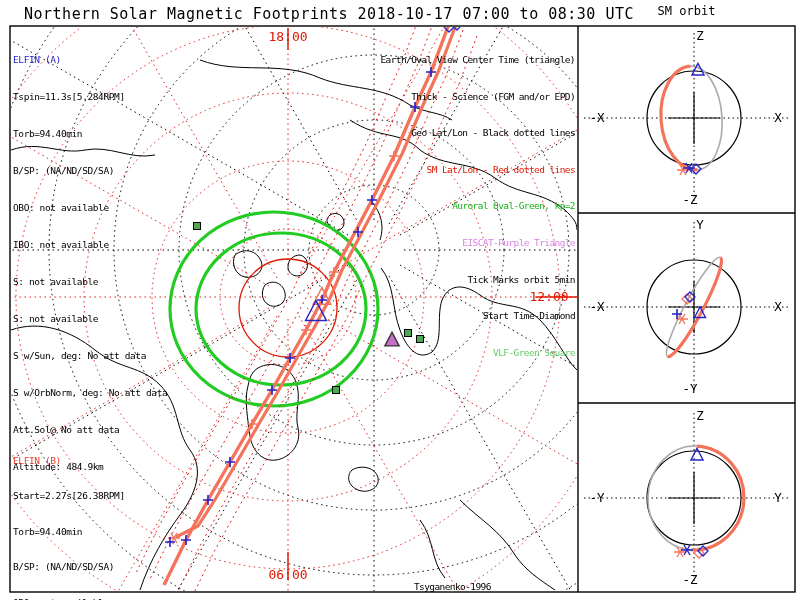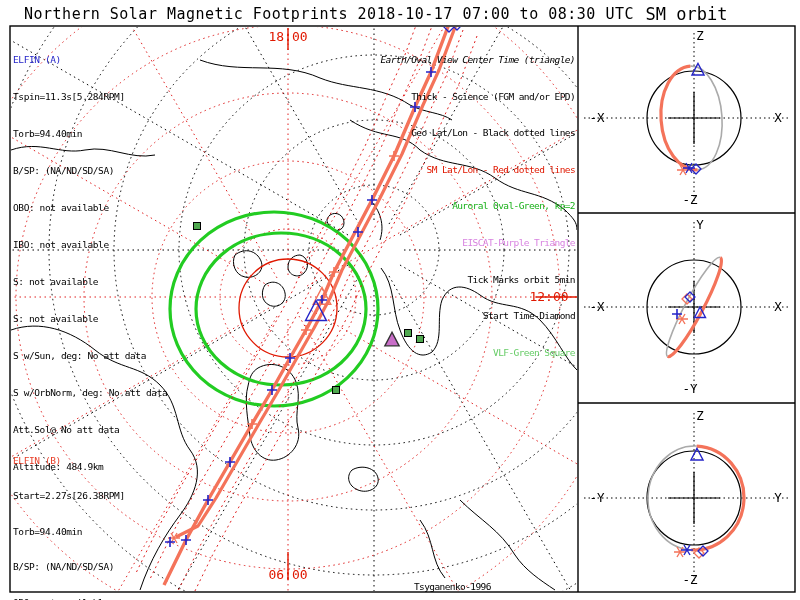--- a/index.html
+++ b/index.html
@@ -1,21 +1,21 @@
 <!DOCTYPE html>
 <html><head>
 <meta charset="utf-8">
 <style>
   html,body{margin:0;padding:0;background:#fff;}
   .stage{position:relative;width:800px;height:600px;background:#fff;overflow:hidden;
          font-family:"DejaVu Sans Mono",monospace;color:#000;}
   .stage svg{position:absolute;left:0;top:0;}
   .txt{position:absolute;white-space:pre;}
   .title{left:24px;top:5px;font-size:15px;letter-spacing:.5px;}
-  .sm-title{left:578px;top:4px;width:217px;text-align:center;font-size:17px;}
+  .sm-title{left:578px;top:4px;width:217px;text-align:center;font-size:12px;}
   .elfin{font-size:9.5px;letter-spacing:-.4px;}
   .elfin-a{left:13px;top:30px;}
   .elfin-a div{height:15px;line-height:15px;}
   .elfin-b{left:13px;top:432px;}
   .elfin-b div{height:13.4px;line-height:13.4px;}
   .hdr-a{color:#2424C8;}
   .hdr-b{color:#E8402A;}
   .legend{right:225px;top:31px;text-align:right;font-size:9.5px;letter-spacing:-.6px;}
   .legend div{height:14.6px;line-height:14.6px;}
   .credits{left:405px;top:557px;font-size:9.5px;letter-spacing:-.6px;}
@@ -201,21 +201,21 @@
     
     
     
     
     
     
     
   </div>
 
   <div class="txt legend">
-    <div style="color: rgb(0, 0, 0); font-style: italic;">Earth/Oval View Center Time (triangle)</div>
+    <div style="color: rgb(0, 0, 0);">Earth/Oval View Center Time (triangle)</div>
     <div style="color: rgb(0, 0, 0); text-align: right;">Thick - Science (FGM and/or EPD)</div>
     <div style="color: rgb(0, 0, 0);">Geo Lat/Lon - Black dotted lines</div>
     <div style="color: rgb(224, 24, 0);">SM Lat/Lon - Red dotted lines</div>
     <div style="color: rgb(24, 176, 24);">Auroral Oval-Green, kp=2</div>
     <div style="color: rgb(216, 131, 224); text-align: right;">EISCAT-Purple Triangle</div>
     <div style="color: rgb(0, 0, 0);">Tick Marks orbit 5min</div>
     <div style="color: rgb(0, 0, 0);">Start Time-Diamond</div>
     <div style="color: rgb(102, 204, 102);">VLF-Green Square</div>
   </div>
 

